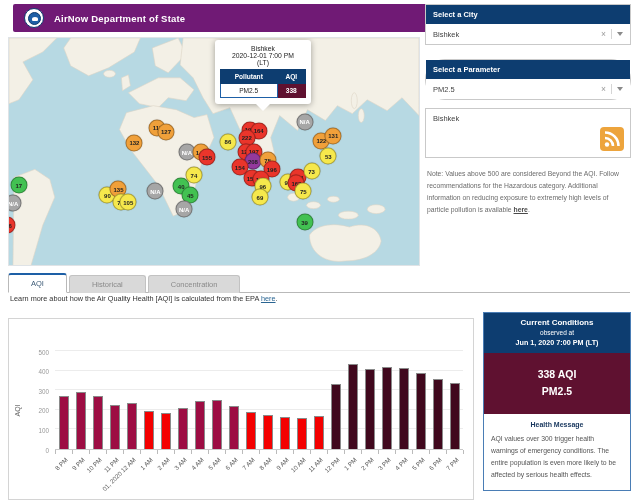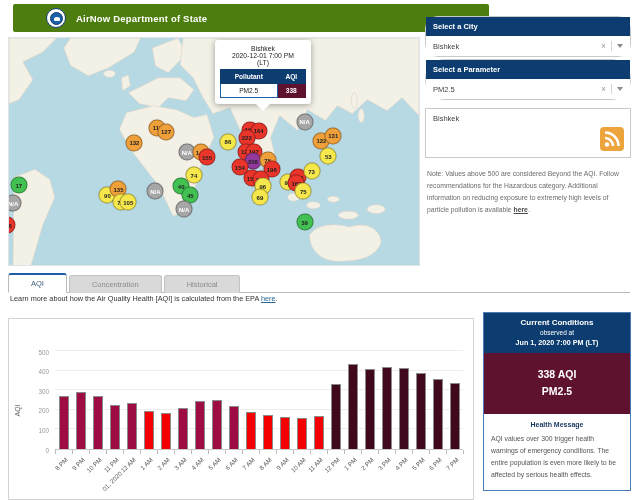--- a/index.html
+++ b/index.html
@@ -1,19 +1,19 @@
 <!DOCTYPE html>
 <html><head>
 <meta charset="utf-8">
 <style>
   * { margin:0; padding:0; box-sizing:border-box; }
   html,body { width:636px; height:500px; background:#fff; font-family:"Liberation Sans", sans-serif; position:relative; overflow:hidden; }
 
   
-  .hdr { position:absolute; left:13px; top:4px; width:476px; height:28px; background:#4d7c0f; border-radius:2px; display:flex; align-items:center;padding-left:22px; }
+  .hdr { position:absolute; left:13px; top:4px; width:476px; height:28px; background:#701a75; border-radius:2px; display:flex; align-items:center; }
   .seal { width:20px; height:20px; margin-left:11px; border-radius:50%; background:#fff; border:1px solid #0d3d70; display:flex; align-items:center; justify-content:center; }
   .seal .inner { width:13px; height:13px; border-radius:50%; background:#1d5fa6; border:1px solid #0d3d70; position:relative; }
   .seal .inner:after{ content:""; position:absolute; left:3px; top:4px; width:6px; height:4px; background:#fff; border-radius:50% 50% 20% 20%; }
   .hdr-title { color:#fff; font-weight:bold; font-size:9.5px; margin-left:10px; letter-spacing:.2px; }
 
   
   .map { position:absolute; left:8px; top:37px; width:412px; height:229px; background:#b7d9e3; border:1px solid #dfe3e6; overflow:hidden; }
   .map svg.land { position:absolute; inset:0; }
   .markers { position:absolute; inset:0; }
   .mk { position:absolute; width:17px; height:17px; border-radius:50%; transform:translate(-50%,-50%); display:flex; align-items:center; justify-content:center; font-size:6px; font-weight:bold; color:#222; border:1px solid rgba(0,0,0,.28); box-shadow:0 0 1px rgba(0,0,0,.25); }
@@ -165,21 +165,21 @@
       <tr>
         <td class="pol">PM2.5</td>
         <td class="aqi">338</td>
       </tr>
     </tbody>
       </table>
   </div>
 </div>
 
 <div class="side">
-  <div class="selbox" style="top:16px;border-radius:13px;">
+  <div class="selbox" style="top:4px;">
     <div class="selhead">Select a City</div>
     <div class="selbody">
       <span class="selval">Bishkek</span>
       <span class="clear-x">×</span>
       <span class="caret"></span>
     </div>
   </div>
   <div class="selbox" style="top:59px;border-radius:20px;">
     <div class="selhead">Select a Parameter</div>
     <div class="selbody">
@@ -196,22 +196,22 @@
         <path d="M5 11 a8 8 0 0 1 8 8" stroke="#fff" stroke-width="2.6" fill="none"></path>
         <path d="M5 5.5 a13.5 13.5 0 0 1 13.5 13.5" stroke="#fff" stroke-width="2.6" fill="none"></path>
       </svg>
     </div>
   </div>
   <div class="note"><span>Note: Values above 500 are considered Beyond the AQI. Follow recommendations for the Hazardous category. Additional information on reducing exposure to extremely high levels of particle pollution is available </span><a href="#">here</a><span>.</span></div>
 </div>
 
 <div class="tabbar">
     <div class="tab active">AQI</div>
+    <div class="tab">Historical</div>
     <div class="tab">Concentration</div>
-    <div class="tab">Historical</div>
   </div>
 <div class="learn"><span>Learn more about how the Air Quality Health [AQI] is calculated from the EPA </span><a href="#">here</a><span>.</span></div>
 
 <div class="chartbox">
   <div class="yaxis-title">AQI</div>
   <div class="plot">
       <div class="grid" style="bottom: 19.6px;"></div>
       <div class="grid" style="bottom: 39.2px;"></div>
       <div class="grid" style="bottom: 58.8px;"></div>
       <div class="grid" style="bottom: 78.4px;"></div>

